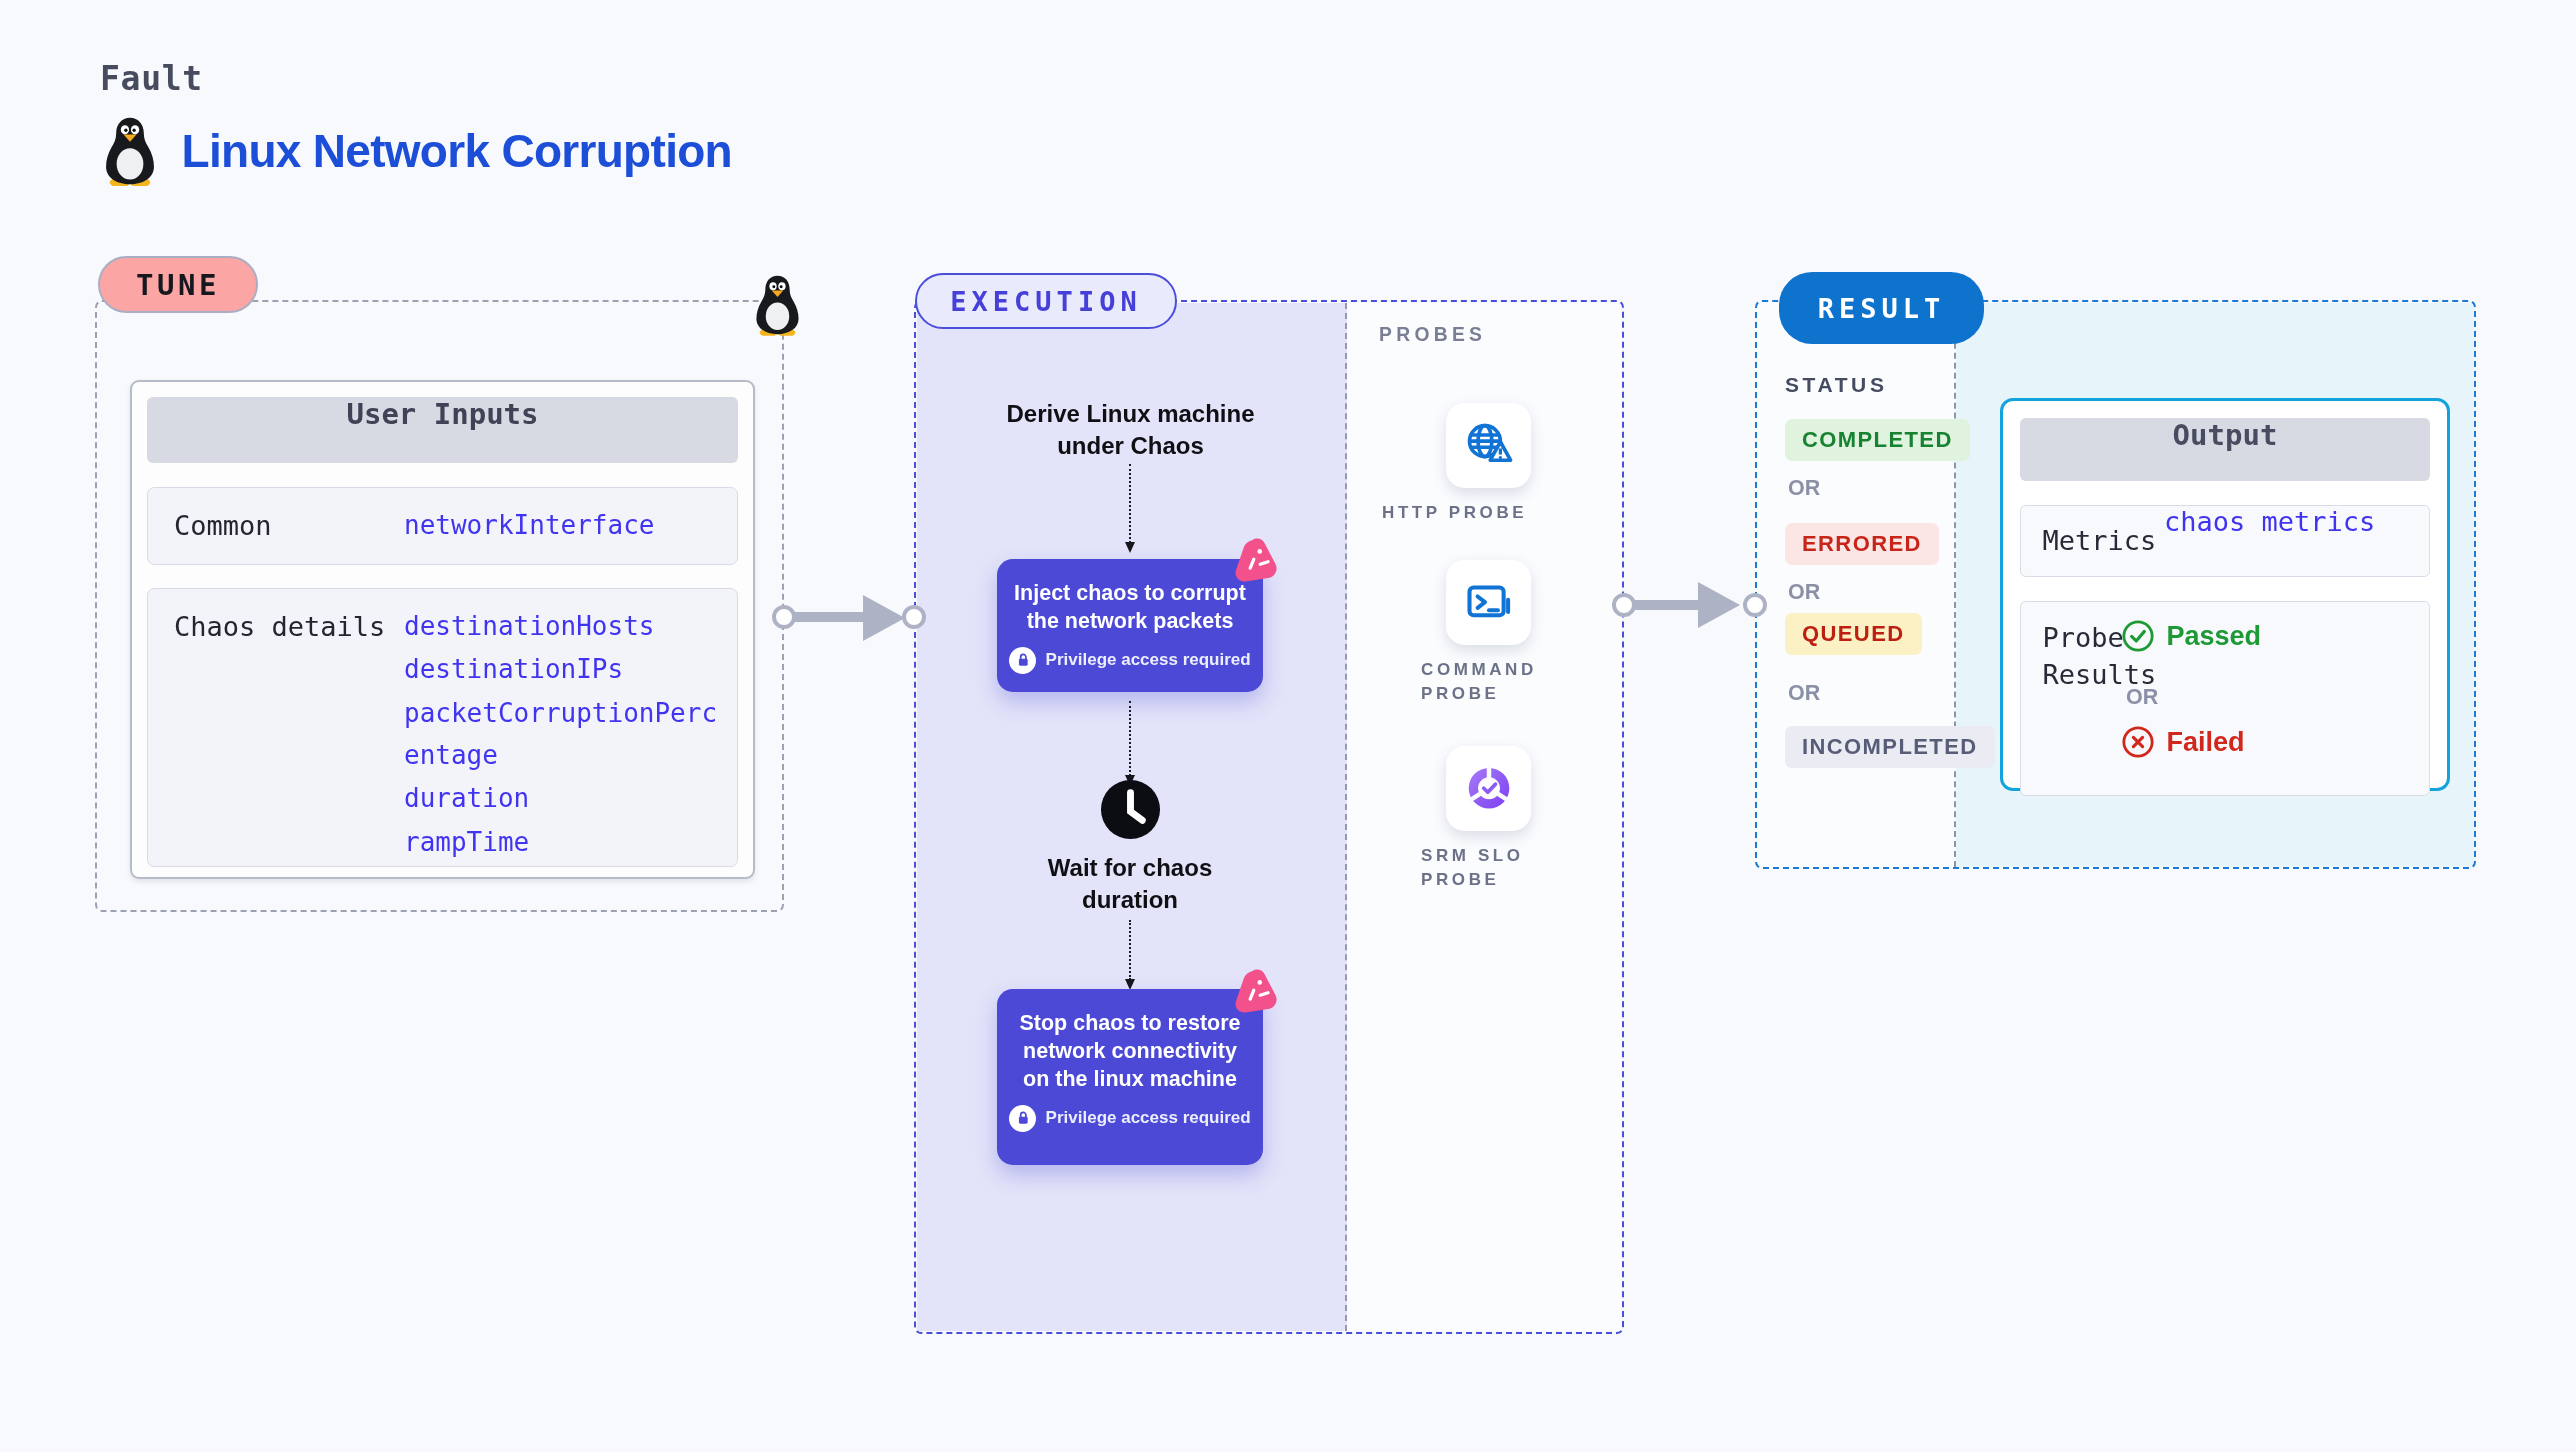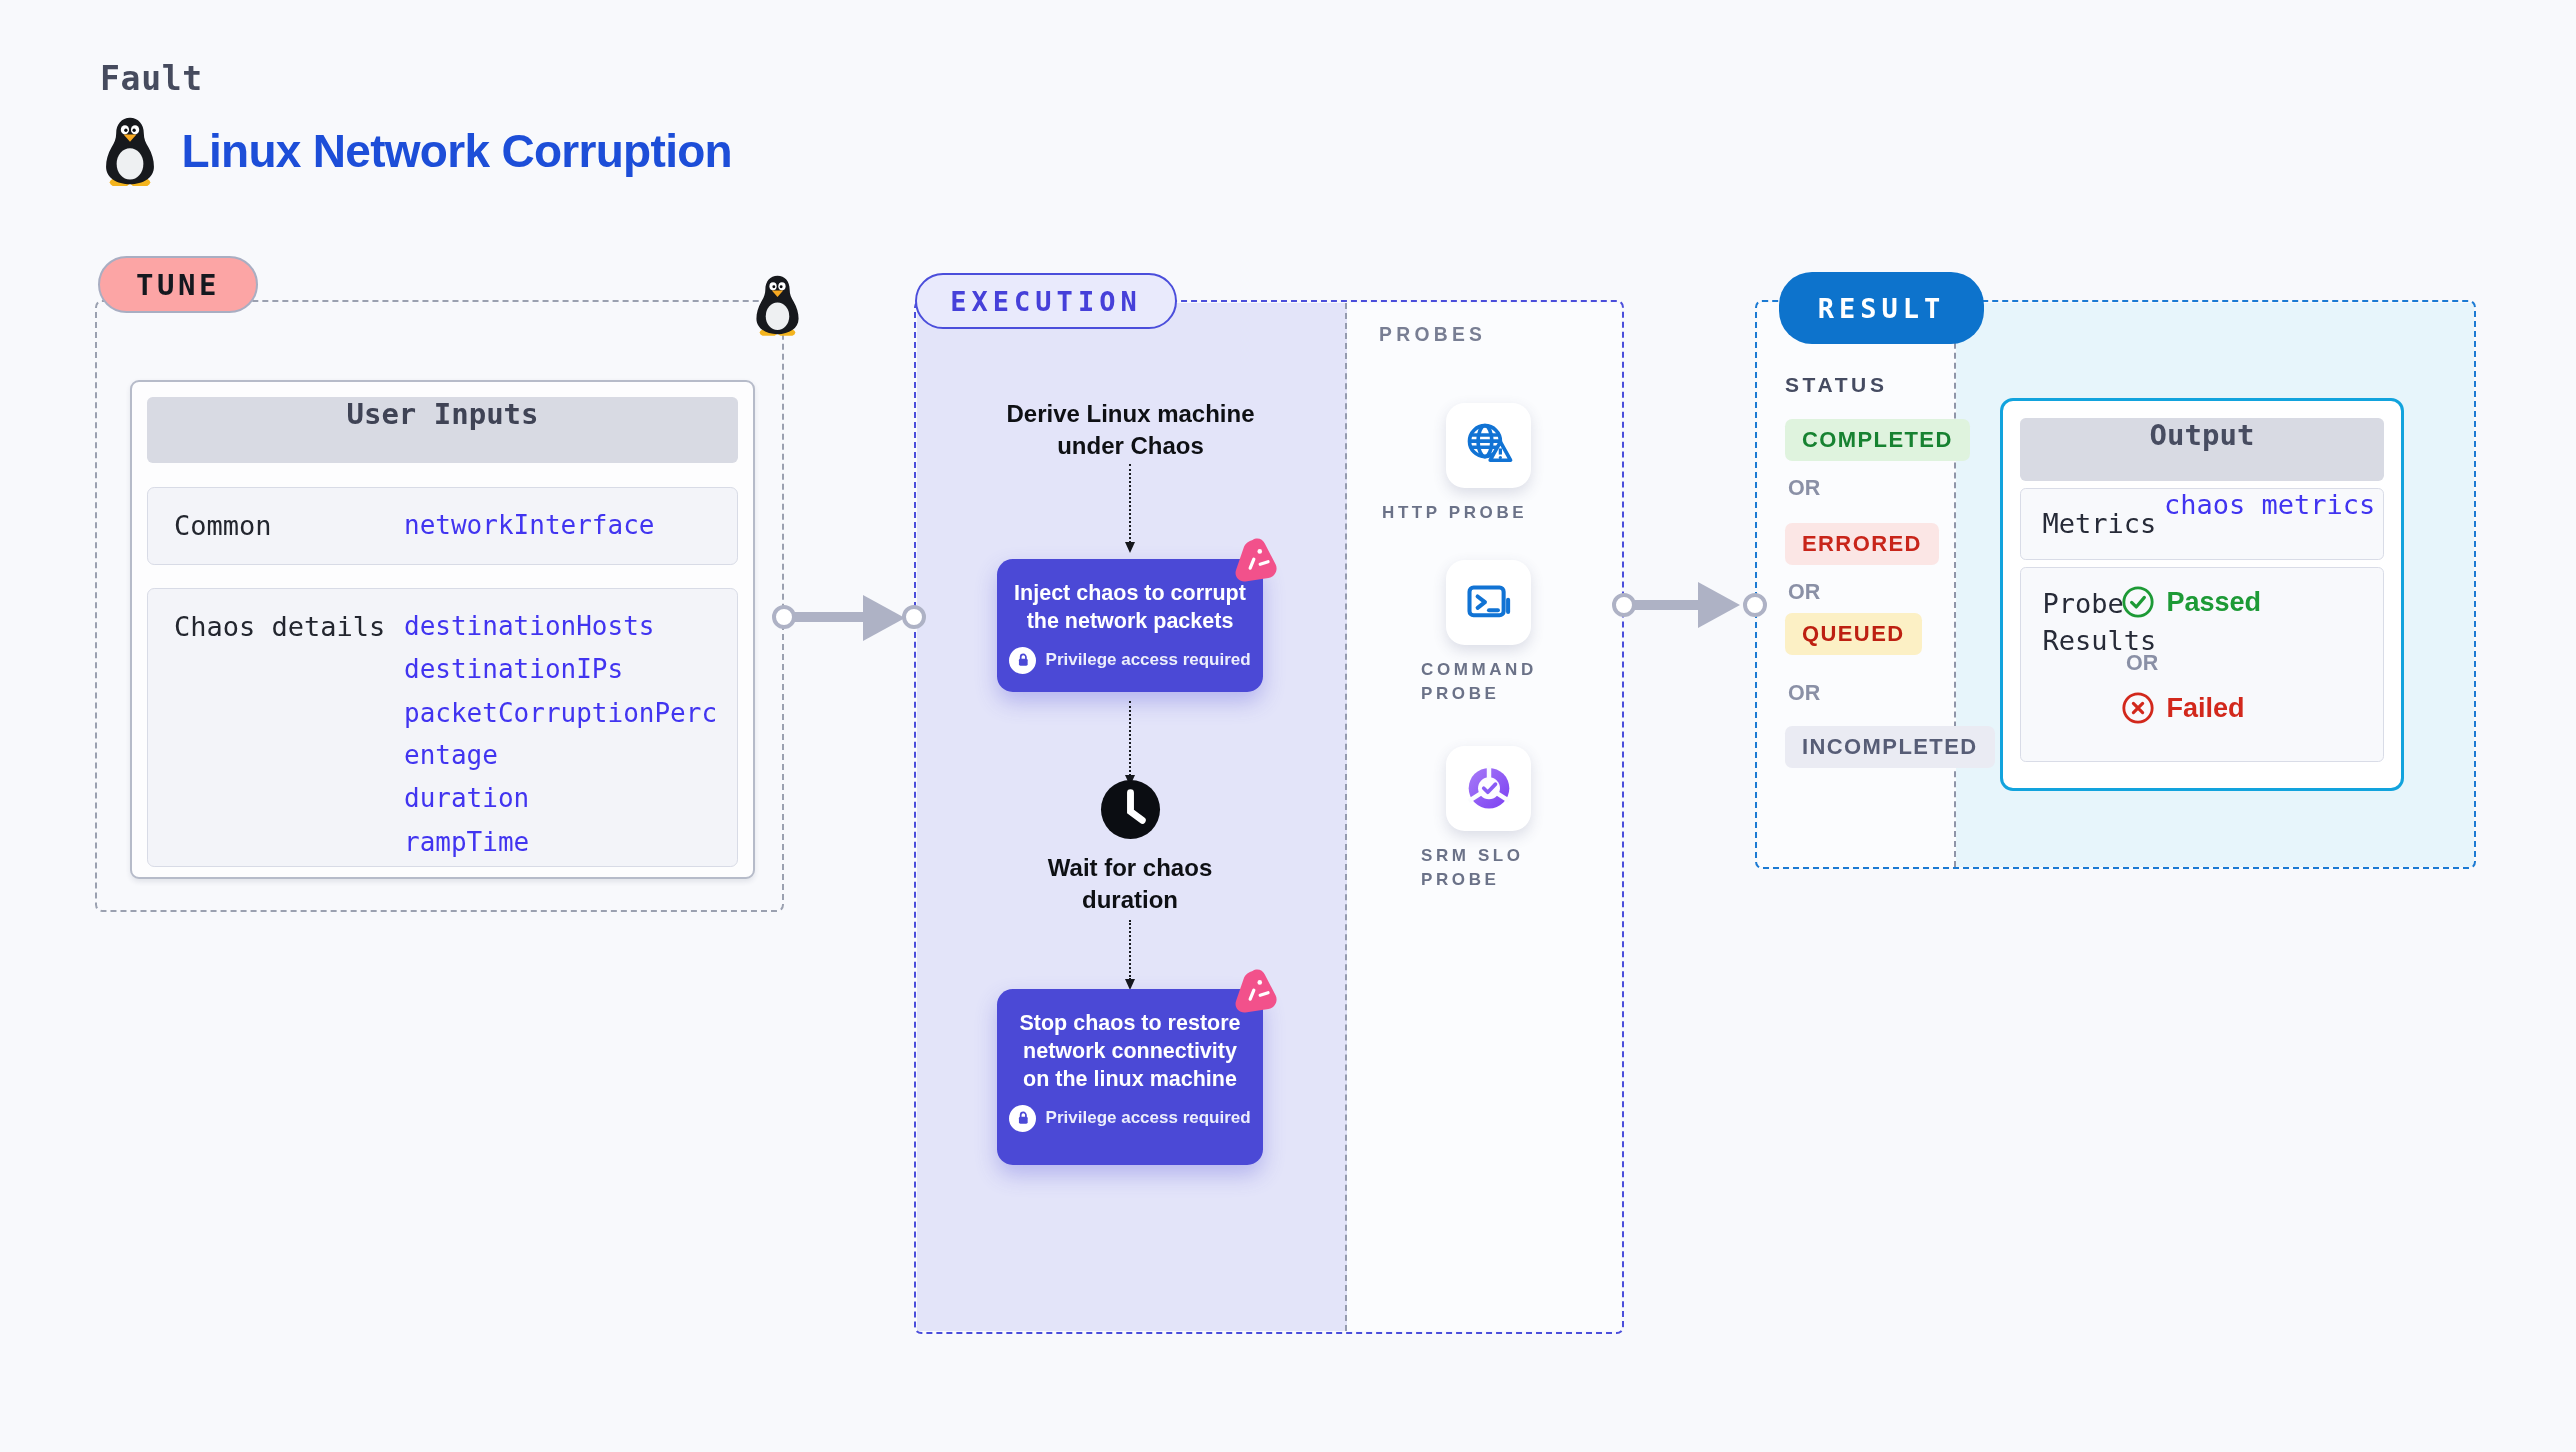--- a/index.html
+++ b/index.html
@@ -85,25 +85,25 @@
   
   .status-label{left:1785px;top:373px;font:800 21px var(--sans);letter-spacing:3.6px;color:#454b61;z-index:3}
   .badge{position:absolute;padding:7.9px 17px;border-radius:7.2px;font:800 22px var(--sans);letter-spacing:1.4px;z-index:3;white-space:nowrap}
   .badge-green{background:#dff3de;color:#178231}
   .badge-red{background:#fbe6e5;color:#c8251a}
   .badge-yellow{background:#fcf0c5;color:#bd2011}
   .badge-gray{background:#eaebf3;color:#575d76}
   .or-text{position:absolute;font:700 21.5px var(--sans);color:#8a90a6;z-index:3}
 
   
-  .out-card{left:2000px;top:398px;width:404px;height:393px;background:#fff;border:3.6px solid #12a3dd;
+  .out-card{left:2000px;top:398px;width:450px;height:393px;background:#fff;border:3.6px solid #12a3dd;
             border-radius:13px;padding:17px;z-index:3}
   .out-head{height:63px;background:#d8dae3;border-radius:5.7px;text-align:center;line-height:63px;
             font:700 29px var(--mono);color:#474c60}
-  .out-row{position:relative;background:#f8f9fc;border:1.4px solid #d9dce7;border-radius:5.7px;margin-top:7px}
+  .out-row{position:relative;background:#f8f9fc;border:1.4px solid #d9dce7;border-radius:5.7px;margin-top:24px}
   .out-row-metrics{height:72px}
   .out-row-probe{height:195px}
   .out-label{position:absolute;left:21.5px;font:500 27px var(--mono);color:#272b38}
   .out-label-c{top:0;line-height:69px}
   .out-label-t{top:17px;width:150px;line-height:37px}
   .out-value{position:absolute;left:143px;top:0;line-height:69px;font:500 27px var(--mono);color:#4134f0}
   .pr-line{position:absolute;left:100px;display:flex;align-items:center;gap:11.5px}
   .pr-passed{top:17px}
   .pr-failed{top:123px}
   .pr-text-pass{font:800 27px var(--sans);color:#1d9a36}

